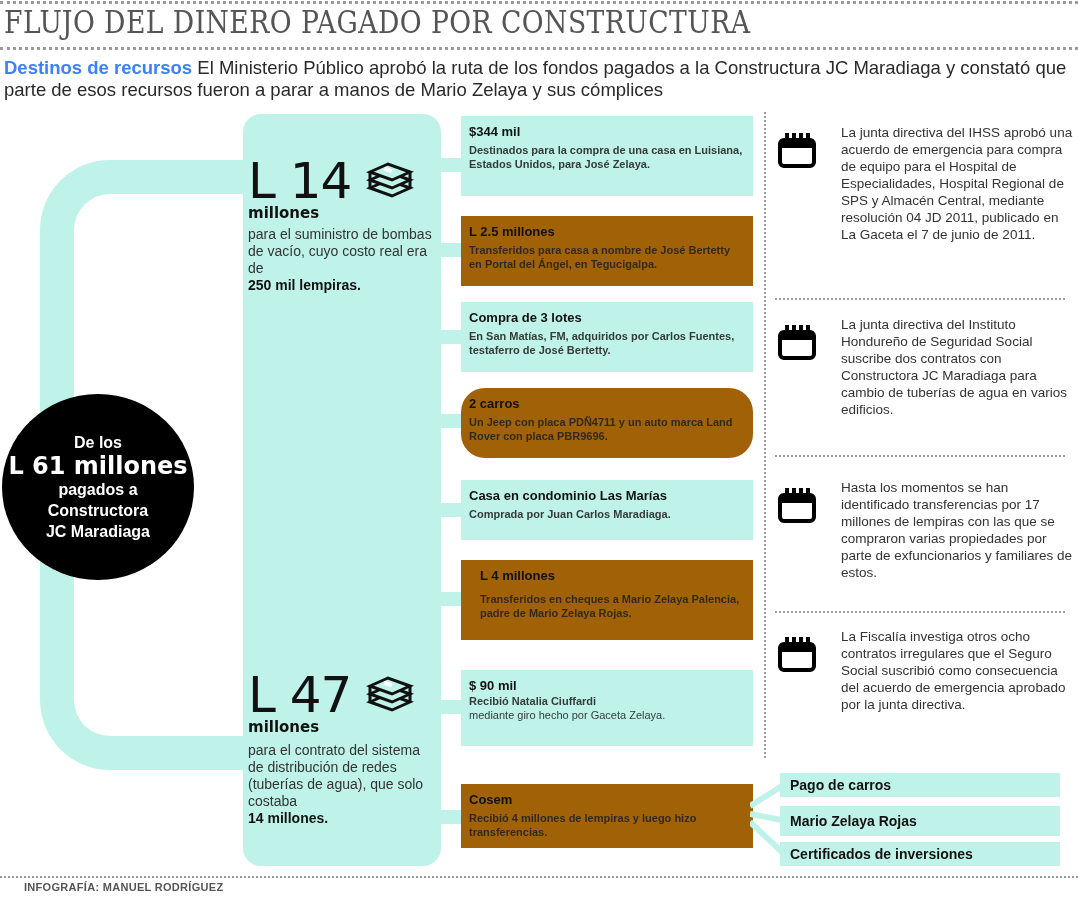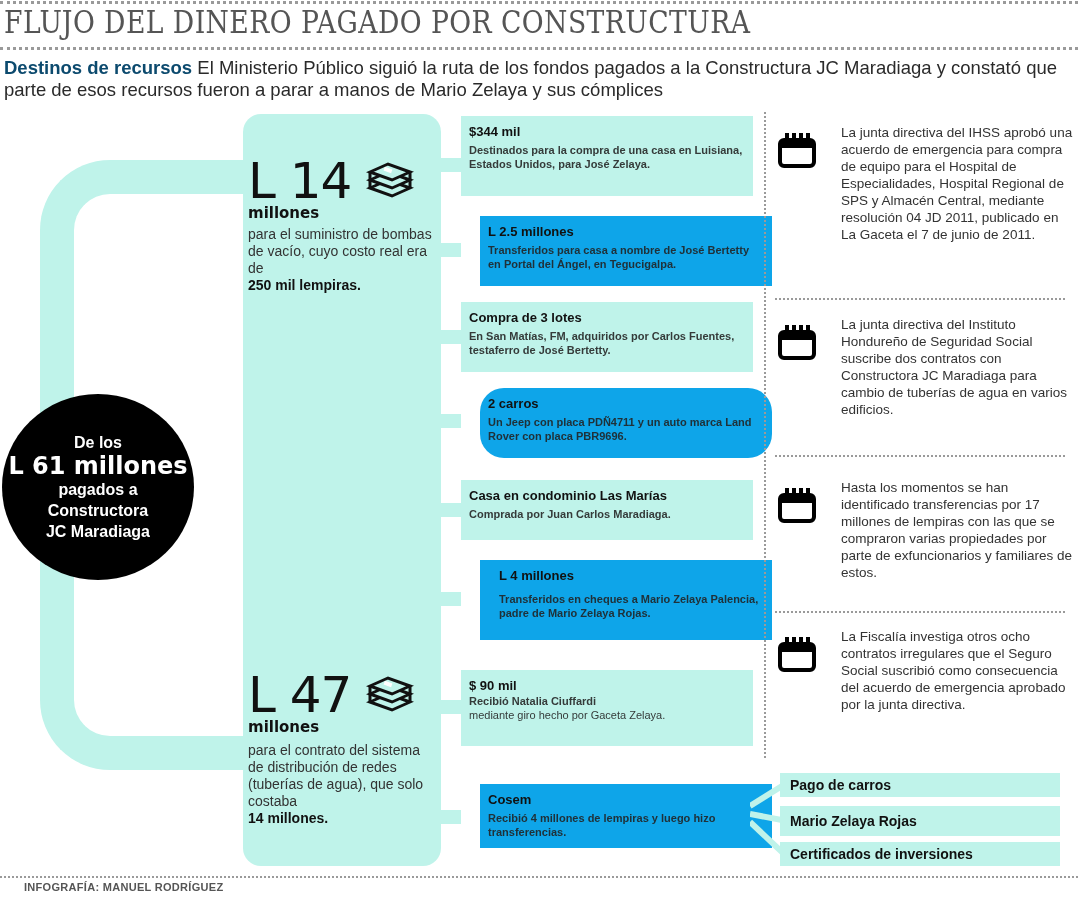--- a/index.html
+++ b/index.html
@@ -4,24 +4,24 @@
 <style>
   * { box-sizing: border-box; margin: 0; padding: 0; }
   html, body { width: 1078px; height: 900px; background: #ffffff; overflow: hidden; }
   body { position: relative; font-family: "Liberation Sans", sans-serif; color: #1a1a1a; }
 
   .dotline { position: absolute; left: 0; width: 1078px; height: 0; border-top: 3px dotted #9a9a9a; }
   .vdot { position: absolute; width: 0; border-left: 2px dotted #9a9a9a; }
 
   .title { position: absolute; left: 4px; top: 4px; font-family: "DejaVu Serif", serif; font-size: 31px; font-weight: normal; color: #555; letter-spacing: 0.5px; white-space: nowrap; transform: scaleX(0.86); transform-origin: left top; }
   .subtitle { position: absolute; left: 4px; top: 57px; width: 1070px; font-size: 18.5px; line-height: 22px; color: #2a2a2a; }
-  .subtitle b { color: #0c4a6e; }
+  .subtitle b { color: #3b82f6; }
 
   .mint { background: #bff3ea; }
-  .mint2 { background: #0ea5e9; margin-left: 19px; }
+  .mint2 { background: #a16207; }
 
   
   .loop { position: absolute; left: 40px; top: 160px; width: 260px; height: 610px; border: 34px solid #bff3ea; border-right: none; border-radius: 70px 0 0 70px; }
 
   .col { position: absolute; left: 243px; top: 114px; width: 198px; height: 752px; background: #bff3ea; border-radius: 18px; }
 
   .amount { position: absolute; left: 248px; font-weight: bold; color: #111; }
   .amount .big { font-size: 50px; line-height: 46px; letter-spacing: -1px; display: inline-block; vertical-align: middle; font-family: "DejaVu Sans", sans-serif; font-weight: normal; }
   .amount .unit { font-size: 15px; line-height: 18px; display: block; font-family: "DejaVu Sans", sans-serif; font-weight: bold; }
   .money { display: inline-block; vertical-align: middle; margin-left: 10px; }
@@ -47,21 +47,21 @@
 
   .credit { position: absolute; left: 4px; top: 881px; font-size: 11px; font-weight: bold; color: #555; letter-spacing: 0.3px; padding-left: 20px; }
 </style>
 </head>
 <body>
 
 <div class="dotline" style="top:1px;"></div>
 <div class="title">FLUJO DEL DINERO PAGADO POR CONSTRUCTURA</div>
 <div class="dotline" style="top:47px;"></div>
 <div class="subtitle">
-  <b>Destinos de recursos</b><span> El Ministerio Público siguió la ruta de los fondos pagados a la Constructura JC Maradiaga y constató que parte de esos recursos fueron a parar a manos de Mario Zelaya y sus cómplices</span>
+  <b>Destinos de recursos</b><span> El Ministerio Público aprobó la ruta de los fondos pagados a la Constructura JC Maradiaga y constató que parte de esos recursos fueron a parar a manos de Mario Zelaya y sus cómplices</span>
 </div>
 
 <div class="loop"></div>
 <div class="col"></div>
 
 <div class="circle">
   <span class="small">De los</span>
   <span class="huge">L 61 millones</span>
   <span class="small">pagados a</span>
   <span class="small">Constructora</span>

